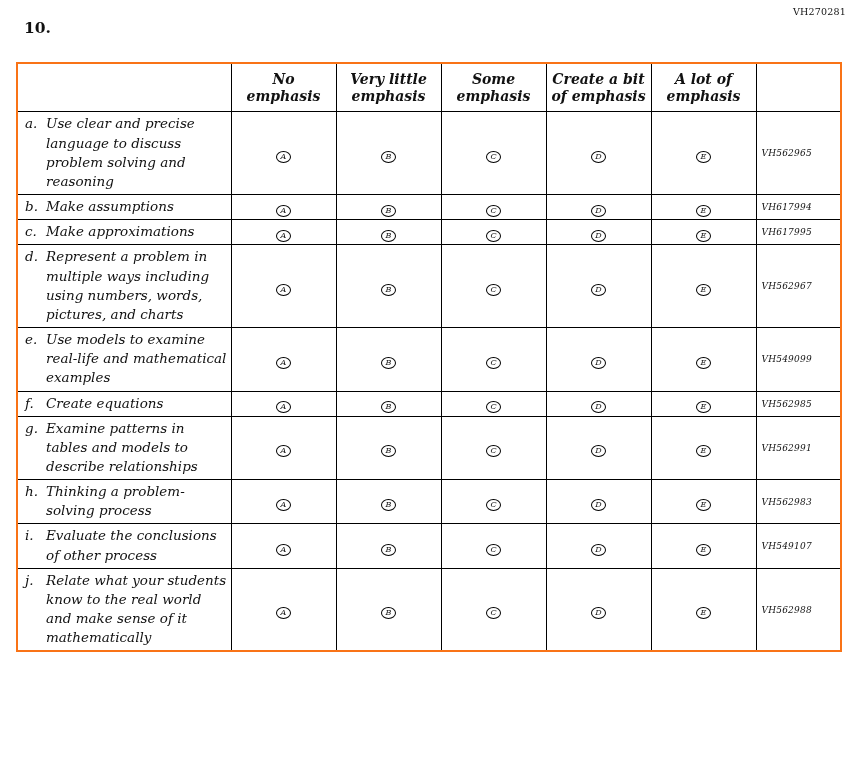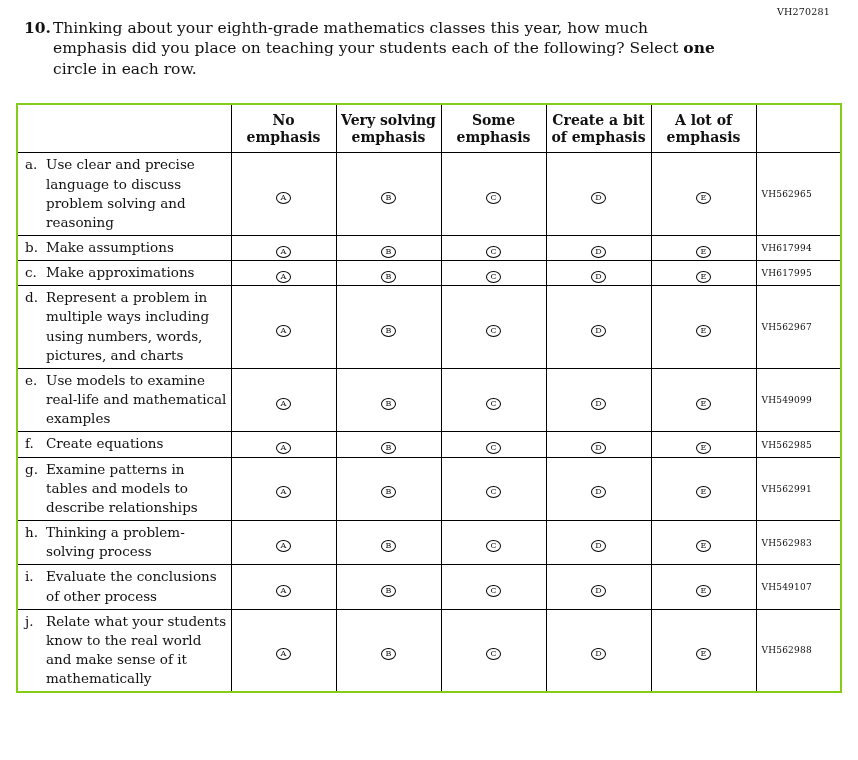--- a/index.html
+++ b/index.html
@@ -9,45 +9,47 @@
     height: 760px;
     background: #ffffff;
     font-family: "DejaVu Serif", serif;
     color: #111111;
     position: relative;
     overflow: hidden;
   }
   .page-code {
     position: absolute;
     top: 6px;
-    right: 28px;
+    right: 12px;
     font-size: 9.5px;
     letter-spacing: 0.2px;
   }
   .question {
     display: flex;
     margin: 18px 0 0 24px;
     font-size: 15.5px;
     line-height: 1.32;
+    flex-direction: column;
   }
   .qnum {
     font-weight: bold;
     width: 29px;
     flex: none;
   }
   .qtext {
     width: 672px;
   }
   .qtext b { font-weight: bold; }
   table.grid {
     border-collapse: collapse;
     table-layout: fixed;
     width: 824px;
     margin: 24px 0 0 16px;
-    border: 2px solid #84cc16;
+    border: 2px solid #f97316;
+    font-style: italic;
   }
   table.grid th, table.grid td {
     border: 1px solid #000;
   }
   th.colhead {
     font-weight: bold;
     font-size: 14px;
     line-height: 1.18;
     text-align: center;
     vertical-align: middle;
@@ -94,39 +96,38 @@
     letter-spacing: 0.2px;
   }
 </style>
 </head>
 <body>
 
 <div class="page-code">VH270281</div>
 
 <div class="question">
   <span class="qnum">10.</span>
-  <div class="qtext"><span>Thinking about your eighth-grade mathematics classes this year, how much emphasis did you place on teaching your students each of the following? Select </span><b>one</b><span> circle in each row.</span></div>
 </div>
 
 <table class="grid">
   <colgroup>
     <col style="width:214px">
     <col style="width:105px">
     <col style="width:105px">
     <col style="width:105px">
     <col style="width:105px">
     <col style="width:105px">
     <col style="width:85px">
   </colgroup>
   <thead>
     <tr>
       <th class="stub"></th>
       <th class="colhead">No
 emphasis</th>
-      <th class="colhead">Very solving
+      <th class="colhead">Very little
 emphasis</th>
       <th class="colhead">Some
 emphasis</th>
       <th class="colhead">Create a bit
 of emphasis</th>
       <th class="colhead">A lot of
 emphasis</th>
       <th class="codehead"></th>
     </tr>
   </thead>

